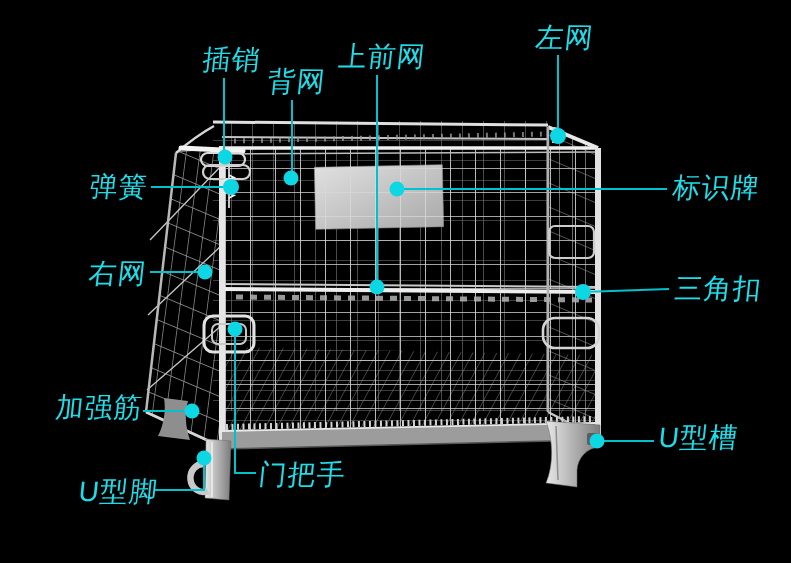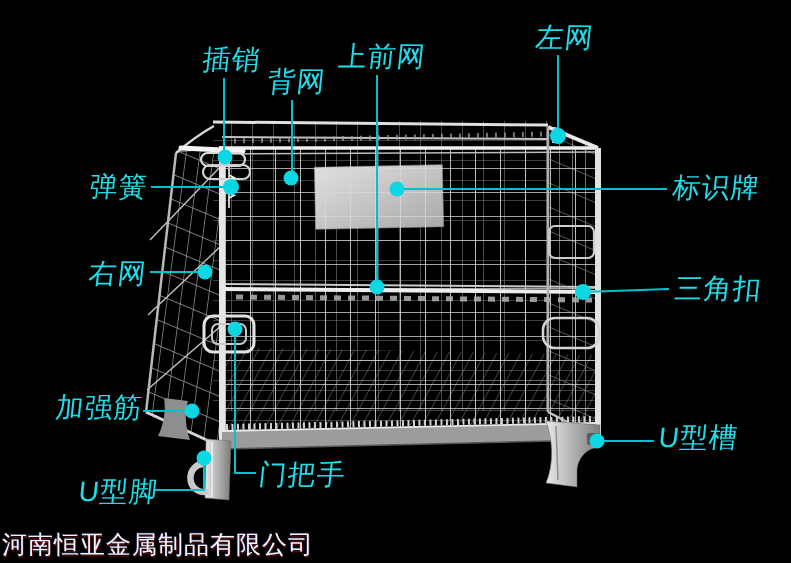--- a/index.html
+++ b/index.html
@@ -220,14 +220,13 @@
   <div class="ann" style="left:534px;top:23px">左网</div>
   <div class="ann" style="left:88px;top:172px">弹簧</div>
   <div class="ann" style="left:671px;top:173px">标识牌</div>
   <div class="ann" style="left:87px;top:259px">右网</div>
   <div class="ann" style="left:673px;top:274px">三角扣</div>
   <div class="ann" style="left:54px;top:393px">加强筋</div>
   <div class="ann" style="left:77px;top:477px">U型脚</div>
   <div class="ann" style="left:257px;top:460px">门把手</div>
   <div class="ann" style="left:657px;top:423px">U型槽</div>
 
-  <div class="company">河南恒亚金属制品有限公司</div>
 </div>
 
 </body></html>

